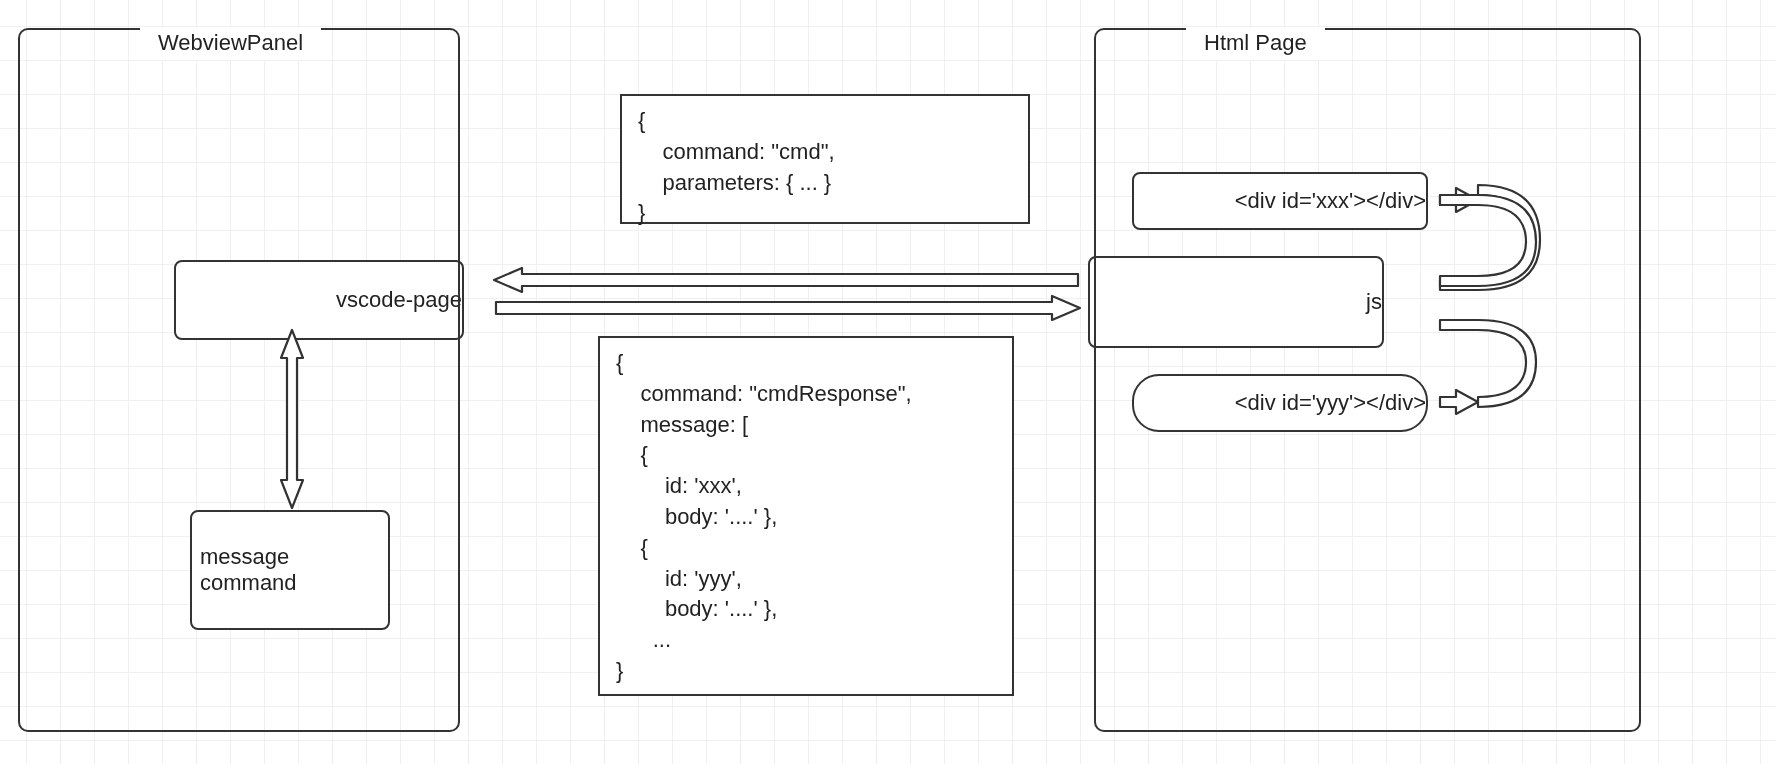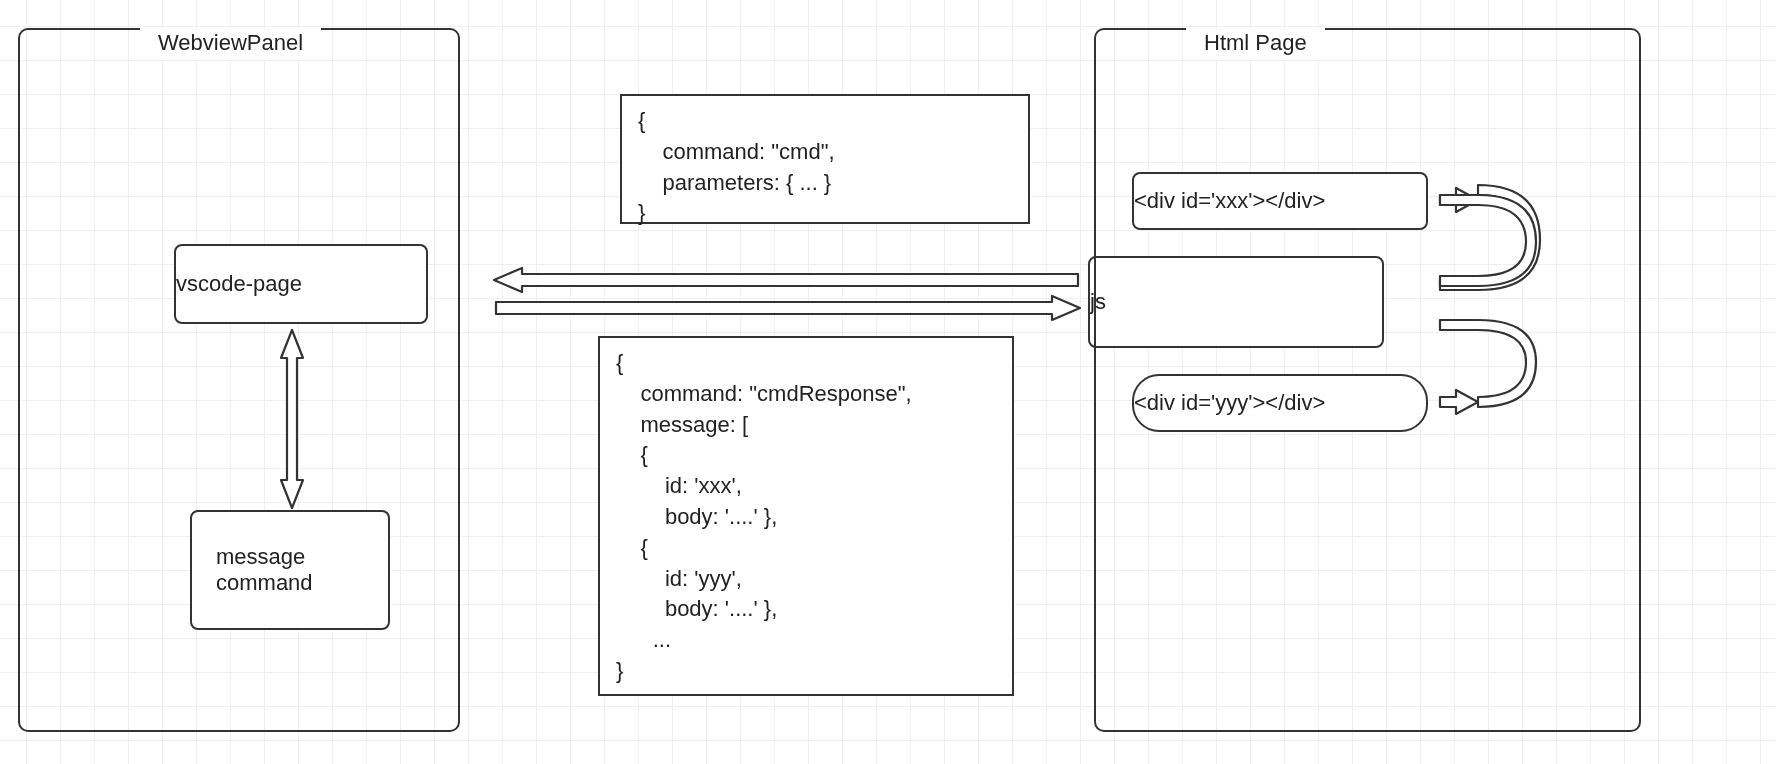--- a/index.html
+++ b/index.html
@@ -22,21 +22,21 @@
       z-index: 0;
     }
     .layer { position: absolute; z-index: 1; padding-left: 38px; }
     .box {
       position: absolute;
       border: 2px solid #333;
       border-radius: 8px;
       background: #fff;
       display: flex;
       align-items: center;
-      justify-content: flex-start;
+      justify-content: flex-end;
       font-size: 22px;
       color: #222;
     }
     .container-box {
       position: absolute;
       border: 2.5px solid #333;
       border-radius: 10px;
       background: rgba(255,255,255,0);
     }
     .title-tab {
@@ -69,25 +69,25 @@
   </style>
 </head>
 <body>
 
 <div class="grid-bg"></div>
 
 <div class="container-box layer" style="left:18px; top:28px; width:442px; height:704px;">
   <div class="title-tab" style="left:120px;">WebviewPanel</div>
 </div>
 
-<div class="box" style="left:174px; top:244px; width:254px; height:80px;">
+<div class="box" style="left:174px; top:260px; width:290px; height:80px;">
   <span>vscode-page</span>
 </div>
 
-<div class="box" style="left:190px; top:510px; width:200px; height:120px; flex-direction:column; align-items:flex-start; padding-left:24px; justify-content:center;">
+<div class="box" style="left:190px; top:510px; width:200px; height:120px; flex-direction:column; align-items:flex-start; padding-left:8px; justify-content:center;">
   <span>message</span>
   <span>command</span>
 </div>
 
 <div class="code-box" style="left:620px; top:94px; width:410px; height:130px;"><span>{</span>
 <span>    command: "cmd",</span>
 <span>    parameters: { ... }</span>
 <span>}</span></div>
 
 <div class="code-box" style="left:598px; top:336px; width:416px; height:360px;"><span>{</span>

